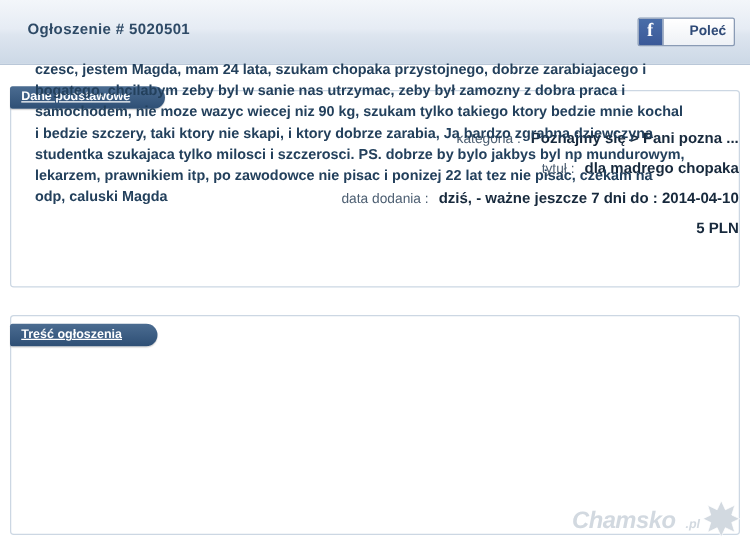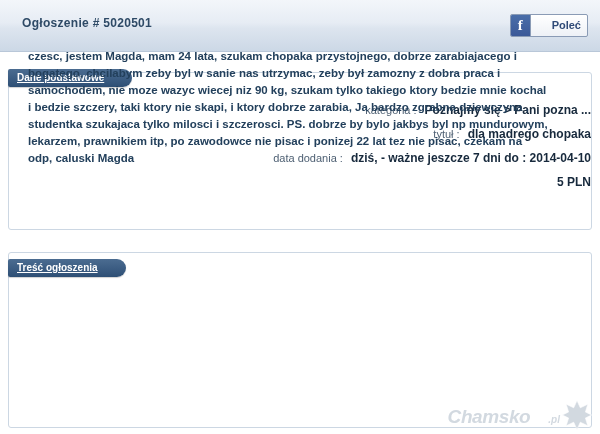--- a/index.html
+++ b/index.html
@@ -173,21 +173,21 @@
     color: #cfd6de;
     text-shadow: 1px 1px 0 #ffffff;
     letter-spacing: -0.4px;
     margin-left: 44px;
   }
   .wm-pl {
     font-size: 10px;
     font-style: italic;
     font-weight: bold;
     color: #cfd6de;
-    margin-left: 18px;
+    margin-left: 8px;
     margin-bottom: 3px;
   }
   .wm-star {
     width: 30px;
     height: 30px;
     margin-left: 2px;
     margin-bottom: -2px;
   }
 </style>
 </head>

